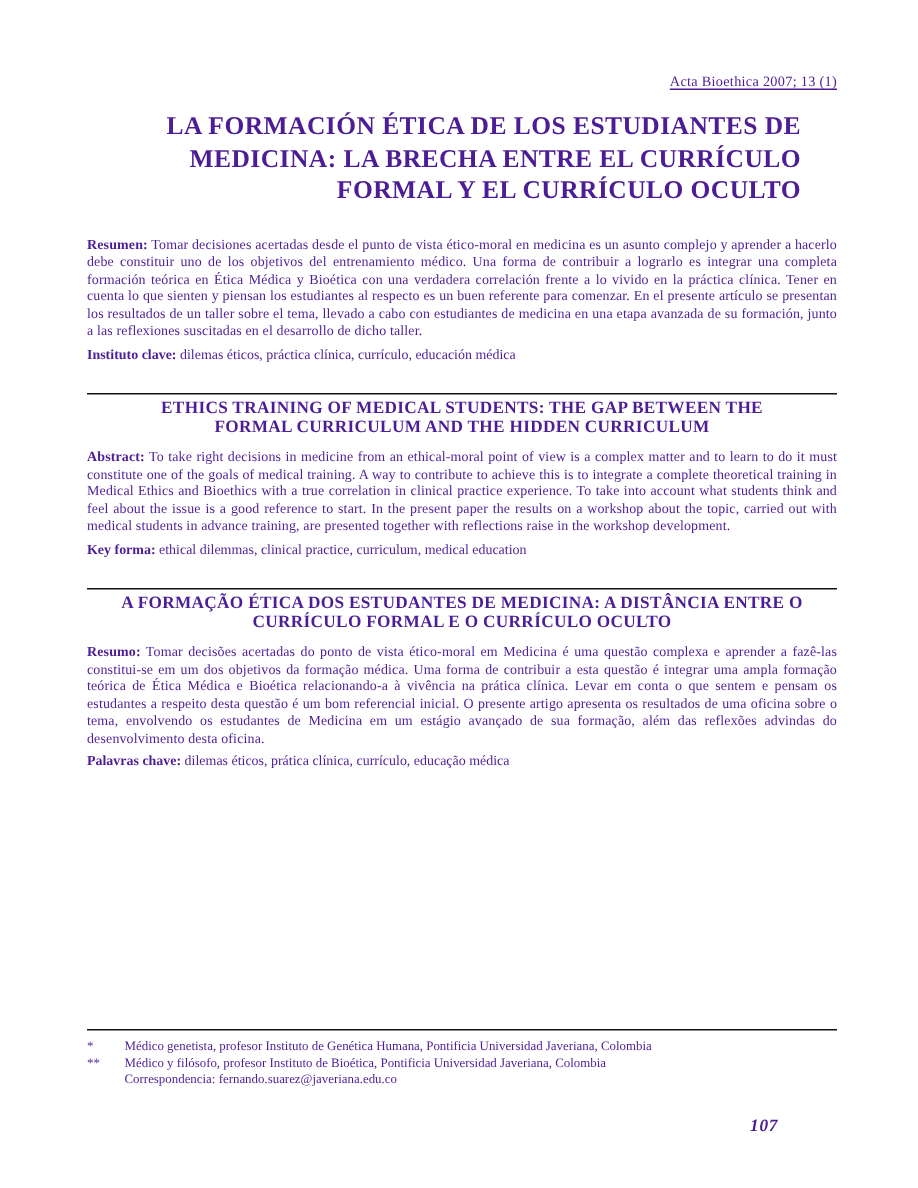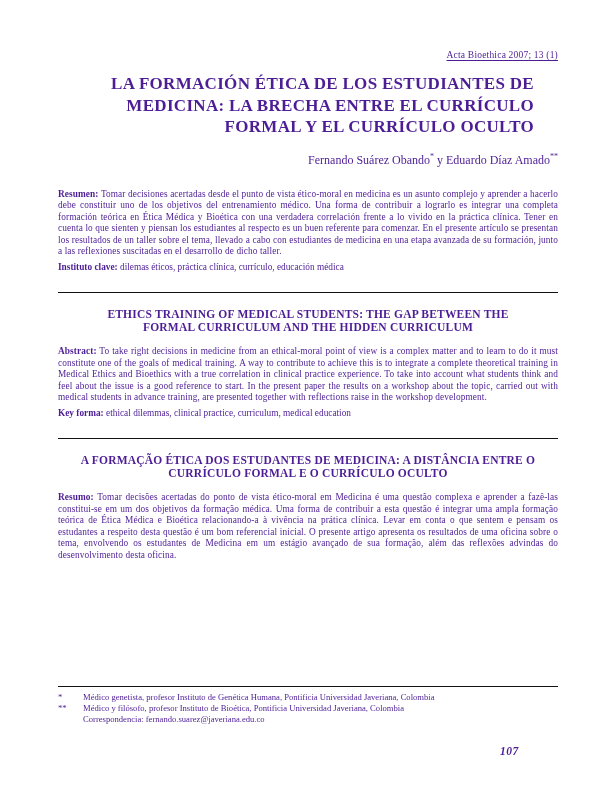--- a/index.html
+++ b/index.html
@@ -70,21 +70,21 @@
   }
   .keywords .lead {
     font-weight: bold;
   }
   .lang-section {
     margin-top: 19px;
     border-top: 1.2px solid #111;
     padding-top: 3px;
   }
   .section-heading {
-    margin: 12px auto;
+    margin: 0 auto;
     text-align: center;
     font-weight: bold;
     font-size: 11.5px;
     line-height: 13px;
     letter-spacing: 0.2px;
   }
   .section-heading.en { max-width: 414px; }
   .section-heading.pt { max-width: 474px; }
   .lang-section .para { margin-top: 8px; }
   .footnotes {
@@ -124,35 +124,35 @@
 
 <div class="sheet">
   <div class="content">
 
     <div class="journal-header">
       <span class="jh-text">Acta Bioethica 2007; 13 (1)</span>
     </div>
 
     <h1 class="article-title">LA FORMACIÓN ÉTICA DE LOS ESTUDIANTES DE MEDICINA: LA BRECHA ENTRE EL CURRÍCULO FORMAL Y EL CURRÍCULO OCULTO</h1>
 
-    <div class="authors"><span>Fernando Suárez Obando</span><sup>*</sup> <span>y</span> <span>Eduardo Díaz Amado</span><sup>**</sup></div>
 
     <p class="para"><span class="lead">Resumen:</span> <span>Tomar decisiones acertadas desde el punto de vista ético-moral en medicina es un asunto complejo y aprender a hacerlo debe constituir uno de los objetivos del entrenamiento médico. Una forma de contribuir a lograrlo es integrar una completa formación teórica en Ética Médica y Bioética con una verdadera correlación frente a lo vivido en la práctica clínica. Tener en cuenta lo que sienten y piensan los estudiantes al respecto es un buen referente para comenzar. En el presente artículo se presentan los resultados de un taller sobre el tema, llevado a cabo con estudiantes de medicina en una etapa avanzada de su formación, junto a las reflexiones suscitadas en el desarrollo de dicho taller.</span></p>
 
     <p class="keywords"><span class="lead">Instituto clave:</span> <span>dilemas éticos, práctica clínica, currículo, educación médica</span></p>
 
     <div class="lang-section">
       <h2 class="section-heading en">ETHICS TRAINING OF MEDICAL STUDENTS: THE GAP BETWEEN THE FORMAL CURRICULUM AND THE HIDDEN CURRICULUM</h2>
       <p class="para"><span class="lead">Abstract:</span> <span>To take right decisions in medicine from an ethical-moral point of view is a complex matter and to learn to do it must constitute one of the goals of medical training. A way to contribute to achieve this is to integrate a complete theoretical training in Medical Ethics and Bioethics with a true correlation in clinical practice experience. To take into account what students think and feel about the issue is a good reference to start. In the present paper the results on a workshop about the topic, carried out with medical students in advance training, are presented together with reflections raise in the workshop development.</span></p>
       <p class="keywords"><span class="lead">Key forma:</span> <span>ethical dilemmas, clinical practice, curriculum, medical education</span></p>
     </div>
 
     <div class="lang-section">
       <h2 class="section-heading pt">A FORMAÇÃO ÉTICA DOS ESTUDANTES DE MEDICINA: A DISTÂNCIA ENTRE O CURRÍCULO FORMAL E O CURRÍCULO OCULTO</h2>
       <p class="para"><span class="lead">Resumo:</span> <span>Tomar decisões acertadas do ponto de vista ético-moral em Medicina é uma questão complexa e aprender a fazê-las constitui-se em um dos objetivos da formação médica. Uma forma de contribuir a esta questão é integrar uma ampla formação teórica de Ética Médica e Bioética relacionando-a à vivência na prática clínica. Levar em conta o que sentem e pensam os estudantes a respeito desta questão é um bom referencial inicial. O presente artigo apresenta os resultados de uma oficina sobre o tema, envolvendo os estudantes de Medicina em um estágio avançado de sua formação, além das reflexões advindas do desenvolvimento desta oficina.</span></p>
+      <p class="keywords"><span class="lead">Palavras chave:</span> <span>dilemas éticos, prática clínica, currículo, educação médica</span></p>
     </div>
 
   </div>
 
   <div class="footnotes">
     <div class="footnote-item">
       <span class="fn-marker">*</span>
       <span class="fn-text">Médico genetista, profesor Instituto de Genética Humana, Pontificia Universidad Javeriana, Colombia</span>
     </div>
     <div class="footnote-item">

